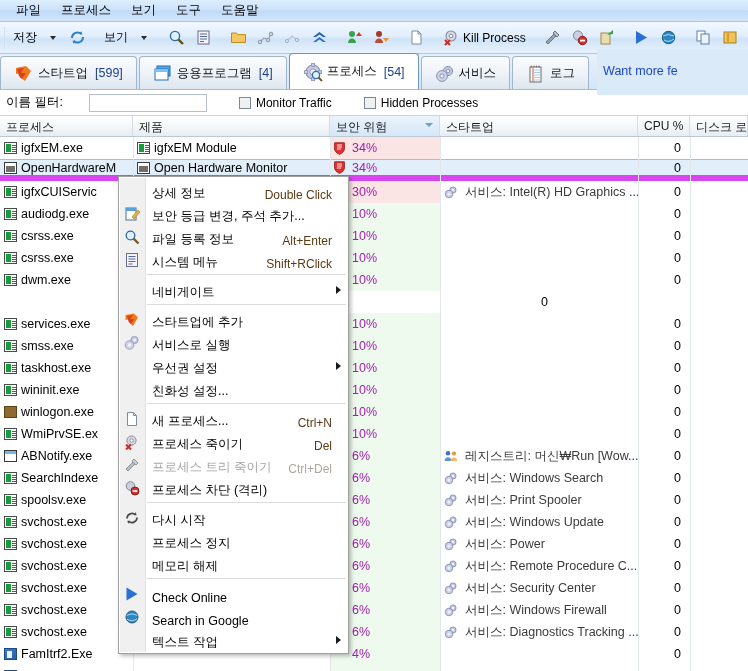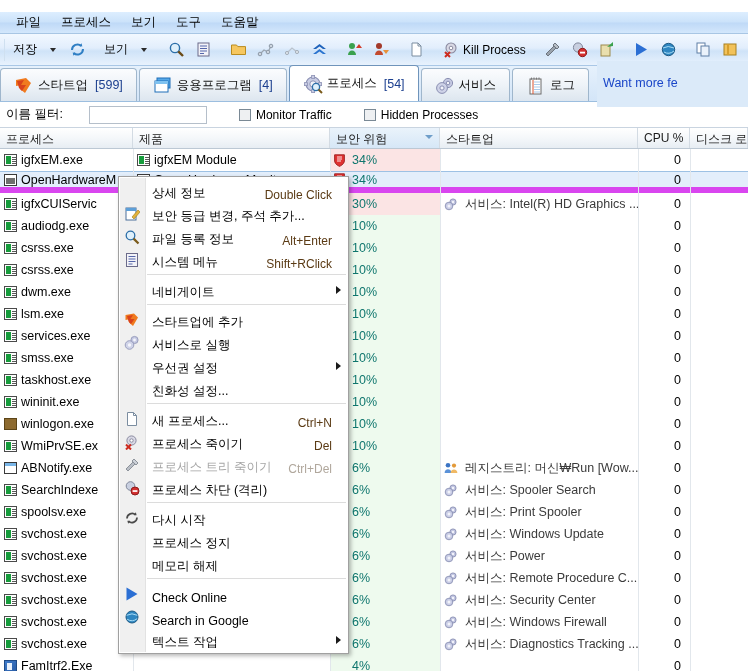--- a/index.html
+++ b/index.html
@@ -19,21 +19,20 @@
 
   
   .menubar {
     height: 22px;
     background: linear-gradient(to bottom, #ddeeff 0%, #cbe2fa 48%, #bfd9f7 52%, #d3e7fc 100%);
     border-bottom: 1px solid #a8c6e4;
     display: flex;
     align-items: center;
     padding-left: 6px;
     box-sizing: border-box;
-    margin-top: 12px;
   }
   .menubar .mi {
     padding: 2px 10px;
     font-size: 12.5px;
     color: #000;
     white-space: nowrap;
     cursor: default;
   }
 
   
@@ -177,21 +176,21 @@
   .row.sel { background: #e3eefb; border-top: 1px solid #9dc1e4; border-bottom: 6px solid #d946ef; height: 22px; }
   .cell { box-sizing: border-box; padding: 0 4px; white-space: nowrap; overflow: hidden; display: flex; align-items: center; gap: 4px; height: 100%; }
   .c-proc { width: 133px; }
   .c-prod { width: 197px; }
   .c-risk { width: 110px; justify-content: flex-start; gap: 7px; }
   .c-start { width: 198px; gap: 7px; }
   .c-cpu  { width: 52px; justify-content: flex-end; padding-right: 9px; }
   .c-disk { width: 58px; }
   .risk-hi  { background: #fbe4e4; }
   .risk-lo  { background: #eefaee; }
-  .riskpct { color: #0f766e; }
+  .riskpct { color: #a21caf; }
   .muted { color: #3b3b3b; }
 
   
   .vline { position: absolute; top: 0; bottom: 0; width: 1px; background: #e2e7ec; }
 
   
   .exeico {
     width: 13px; height: 12px; flex: none; box-sizing: border-box;
     border: 1px solid #4a4a4a; background: #fdfdfd;
     position: relative;
@@ -784,24 +783,20 @@
           <span class="muted"></span>
         </div>
         <div class="cell c-cpu">
           <span>0</span>
         </div>
         <div class="cell c-disk">
           <span></span>
         </div>
       </div>
       <div class="row">
-        <div class="cell c-proc">
-          <span class="exeico"></span>
-          <span>lsm.exe</span>
-        </div>
         <div class="cell c-prod">
           <span></span>
         </div>
         <div class="cell c-risk risk-lo">
           <span style="width:11px;flex:none"></span>
           <span class="riskpct">10%</span>
         </div>
         <div class="cell c-start">
           <span class="muted"></span>
         </div>
@@ -984,21 +979,21 @@
           <span style="width:11px;flex:none"></span>
           <span class="riskpct">6%</span>
         </div>
         <div class="cell c-start">
           <span class="gearico"><svg width="14" height="13" viewBox="0 0 14 13">
               <circle cx="9" cy="4" r="3.1" fill="#c0c4e0" stroke="#8288ad" stroke-width="0.8"></circle>
               <circle cx="9" cy="4" r="1.2" fill="#f2f3fa"></circle>
               <circle cx="5" cy="8" r="3.8" fill="#cacee6" stroke="#8288ad" stroke-width="0.8"></circle>
               <circle cx="5" cy="8" r="1.5" fill="#f2f3fa"></circle>
             </svg></span>
-          <span class="muted">서비스: Spooler Search</span>
+          <span class="muted">서비스: Windows Search</span>
         </div>
         <div class="cell c-cpu">
           <span>0</span>
         </div>
         <div class="cell c-disk">
           <span></span>
         </div>
       </div>
       <div class="row">
         <div class="cell c-proc">

